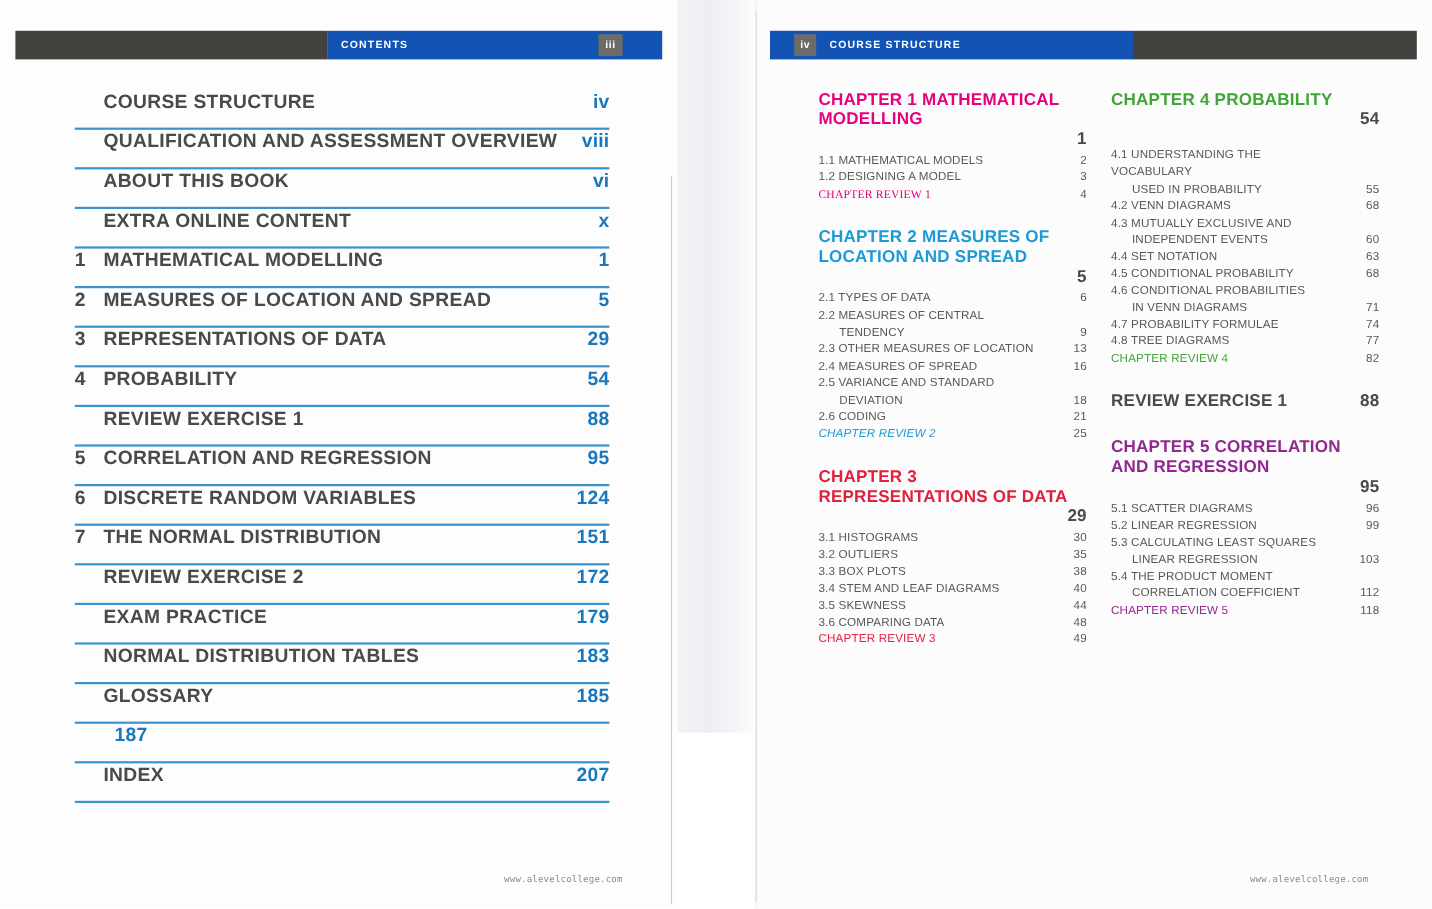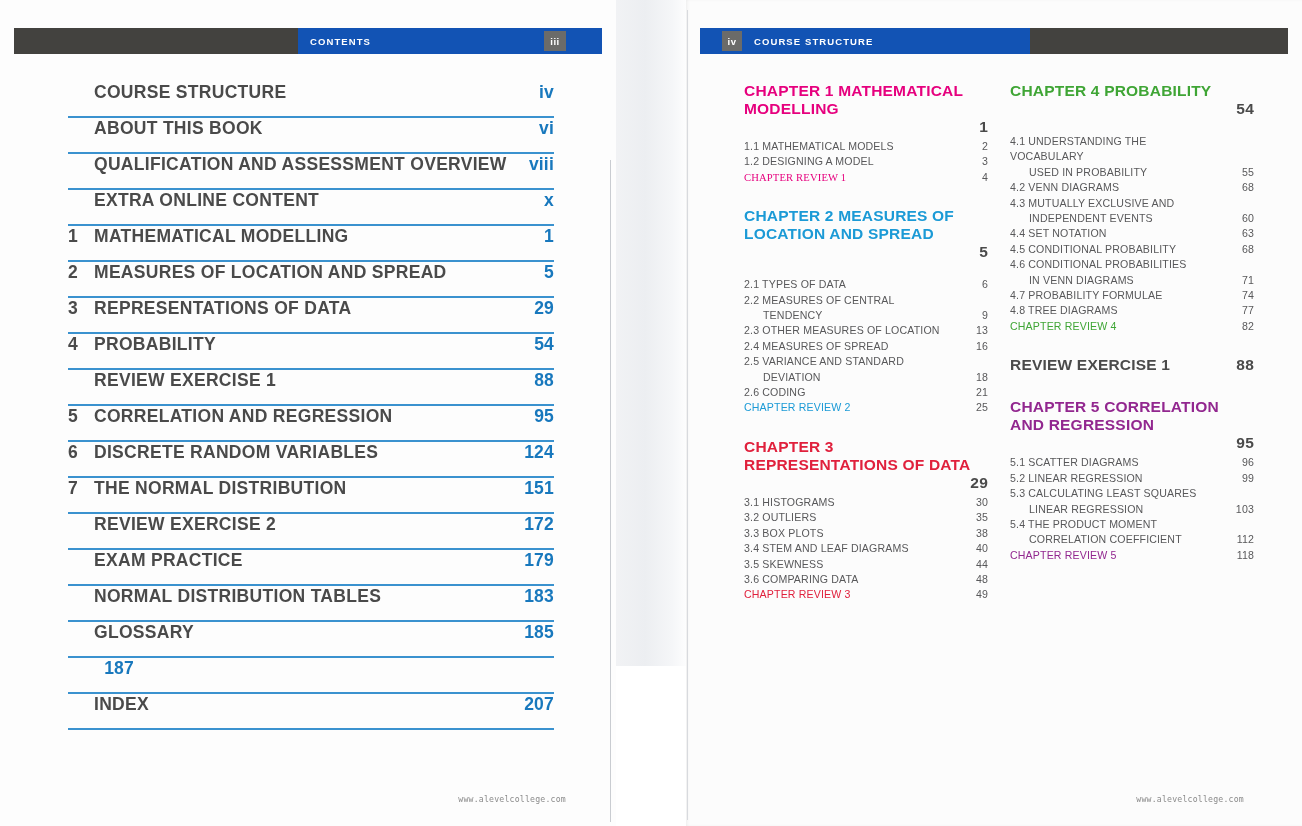--- a/index.html
+++ b/index.html
@@ -252,27 +252,27 @@
     </div>
 
     <div class="toc">
         <div class="toc-row">
           <span class="toc-num"></span>
           <span class="toc-label">COURSE STRUCTURE</span>
           <span class="toc-page">iv</span>
         </div>
         <div class="toc-row">
           <span class="toc-num"></span>
+          <span class="toc-label">QUALIFICATION AND ASSESSMENT OVERVIEW</span>
+          <span class="toc-page">viii</span>
+        </div>
+        <div class="toc-row">
+          <span class="toc-num"></span>
           <span class="toc-label">ABOUT THIS BOOK</span>
           <span class="toc-page">vi</span>
-        </div>
-        <div class="toc-row">
-          <span class="toc-num"></span>
-          <span class="toc-label">QUALIFICATION AND ASSESSMENT OVERVIEW</span>
-          <span class="toc-page">viii</span>
         </div>
         <div class="toc-row">
           <span class="toc-num"></span>
           <span class="toc-label">EXTRA ONLINE CONTENT</span>
           <span class="toc-page">x</span>
         </div>
         <div class="toc-row">
           <span class="toc-num">1</span>
           <span class="toc-label">MATHEMATICAL MODELLING</span>
           <span class="toc-page">1</span>
@@ -376,21 +376,21 @@
                 <span class="sect-title" style="color: rgb(230, 0, 126); font-family: Liberation Serif, serif;">CHAPTER REVIEW 1</span>
                 <span class="sect-page">4</span>
               </div>
             </div>
           </div>
           <div class="chapter-block">
             <div class="chap-head">
               <span class="chap-title" style="color: rgb(27, 154, 214);">CHAPTER 2 MEASURES OF LOCATION AND SPREAD</span>
               <span class="chap-page">5</span>
             </div>
-            <div style="margin-top: 16px;">
+            <div style="margin-top: 3px;">
               <div class="sect">
                 <span class="sect-title">2.1 TYPES OF DATA</span>
                 <span class="sect-page">6</span>
               </div>
               <div class="sect">
                 <span class="sect-title">2.2 MEASURES OF CENTRAL</span>
                 <span class="sect-page"></span>
               </div>
               <div class="sect">
                 <span class="sect-title indent">TENDENCY</span>
@@ -410,21 +410,21 @@
               </div>
               <div class="sect">
                 <span class="sect-title indent">DEVIATION</span>
                 <span class="sect-page">18</span>
               </div>
               <div class="sect">
                 <span class="sect-title">2.6 CODING</span>
                 <span class="sect-page">21</span>
               </div>
               <div class="sect review">
-                <span class="sect-title" style="color: rgb(27, 154, 214);">CHAPTER REVIEW 2</span>
+                <span class="sect-title" style="color: rgb(27, 154, 214); font-style: italic;">CHAPTER REVIEW 2</span>
                 <span class="sect-page">25</span>
               </div>
             </div>
           </div>
           <div class="chapter-block">
             <div class="chap-head">
               <span class="chap-title" style="color: rgb(224, 32, 60);">CHAPTER 3 REPRESENTATIONS OF DATA</span>
               <span class="chap-page">29</span>
             </div>
             <div style="margin-top: 3px;">

